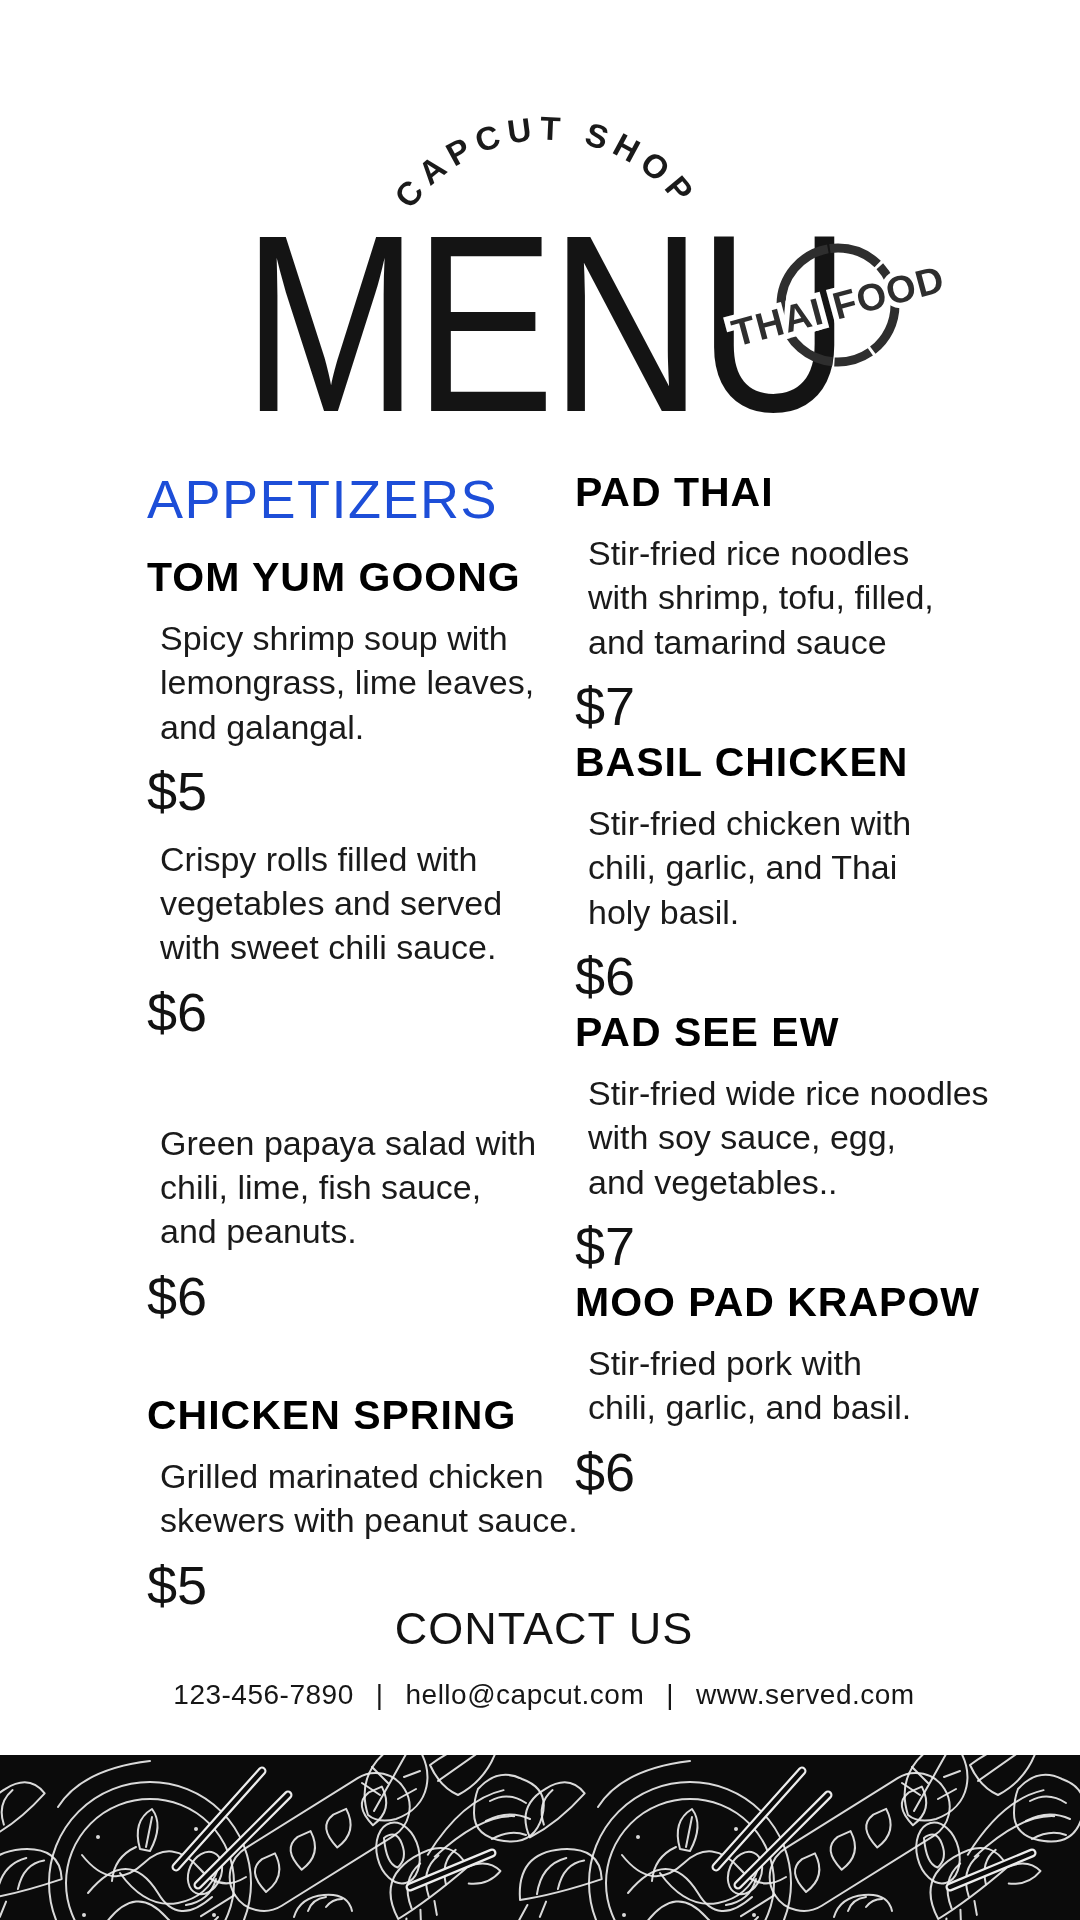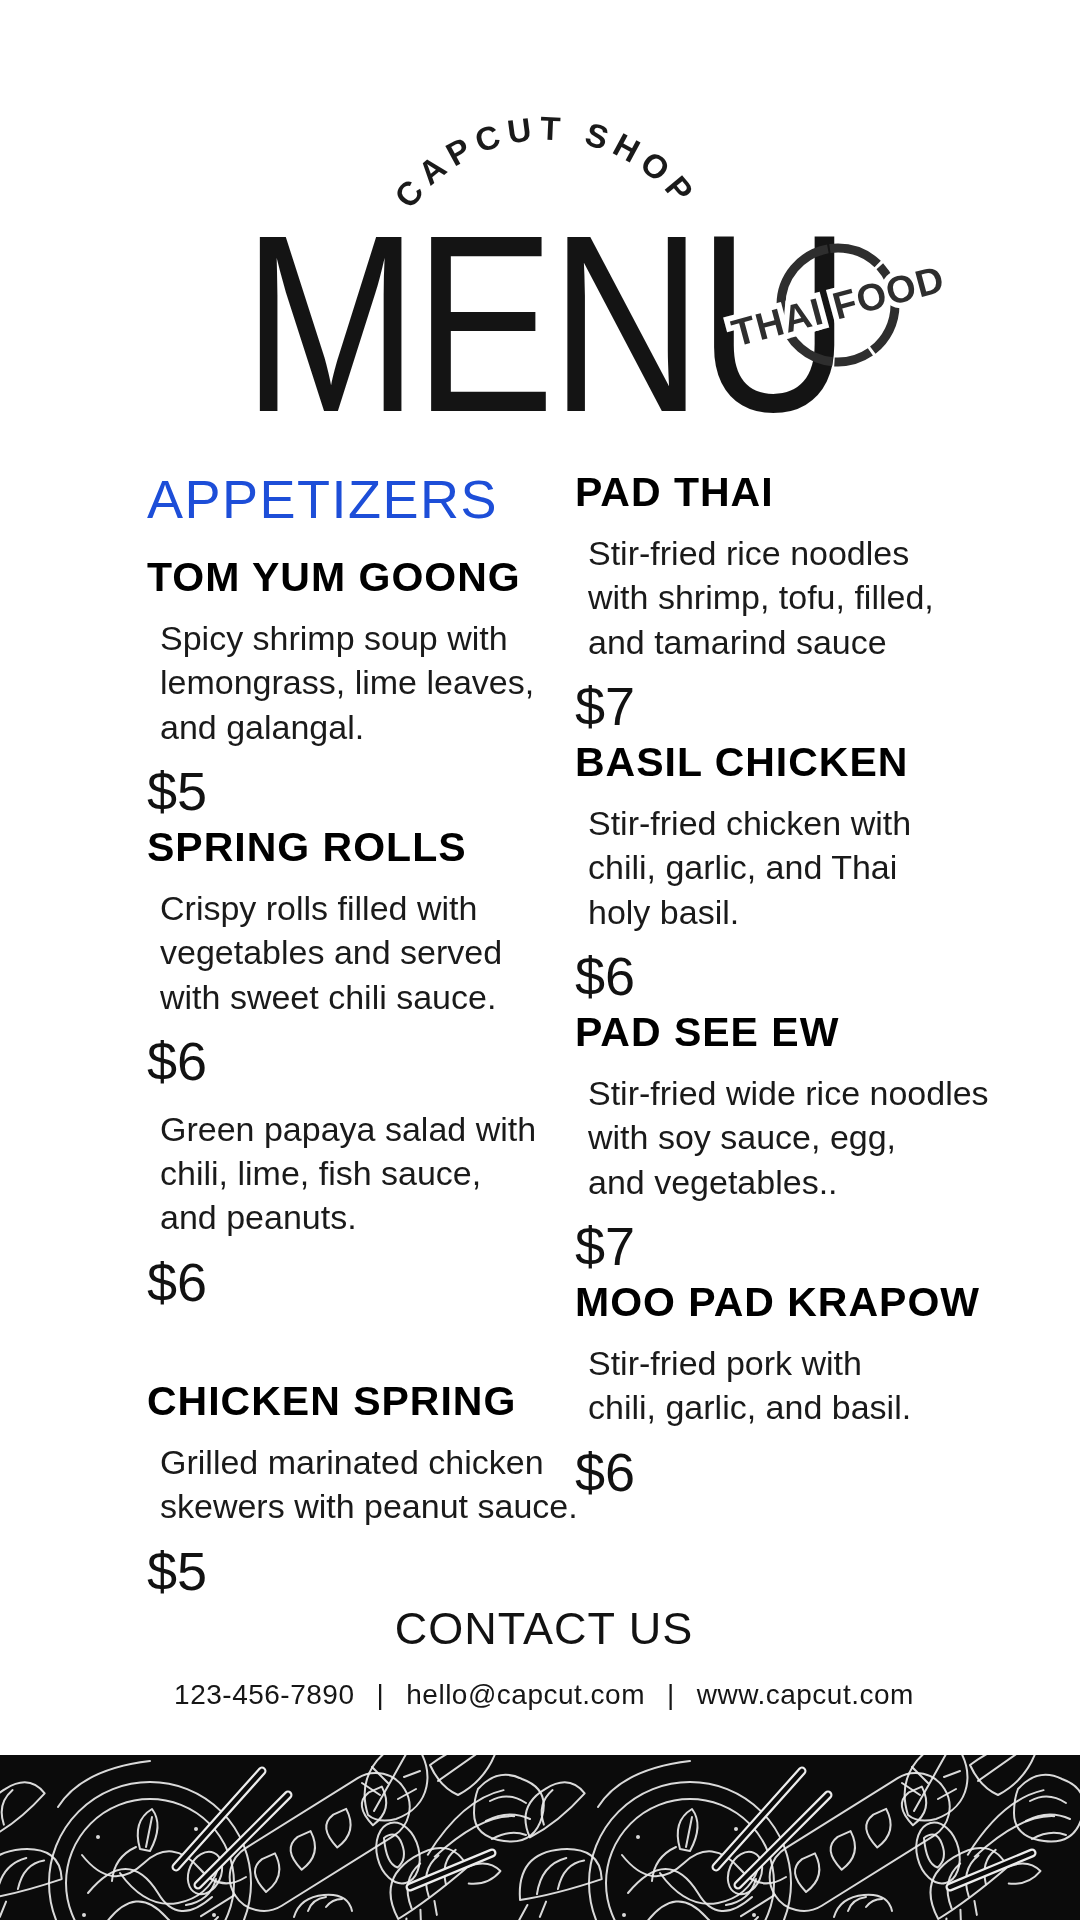--- a/index.html
+++ b/index.html
@@ -70,21 +70,20 @@
       <h2 class="section-title">APPETIZERS</h2>
 
       <div class="menu-item">
         <h3 class="item-name">TOM YUM GOONG</h3>
         <p class="item-desc">Spicy shrimp soup with
 lemongrass, lime leaves,
 and galangal.</p>
         <p class="item-price">$5</p>
       </div>
       <div class="menu-item">
-        <h3 class="item-name">SPRING ROLLS</h3>
         <p class="item-desc">Crispy rolls filled with
 vegetables and served
 with sweet chili sauce.</p>
         <p class="item-price">$6</p>
       </div>
       <div class="menu-item">
         <p class="item-desc">Green papaya salad with
 chili, lime, fish sauce,
 and peanuts.</p>
         <p class="item-price">$6</p>
@@ -124,21 +123,21 @@
         <h3 class="item-name">MOO PAD KRAPOW</h3>
         <p class="item-desc">Stir-fried pork with
 chili, garlic, and basil.</p>
         <p class="item-price">$6</p>
       </div>
     </div>
   </div>
 
   <div class="contact">
     <h2 class="contact-heading">CONTACT US</h2>
-    <p class="contact-line"><span>123-456-7890</span><span class="contact-sep">|</span><span>hello@capcut.com</span><span class="contact-sep">|</span><span>www.capcut.com</span></p>
+    <p class="contact-line"><span>123-456-7890</span><span class="contact-sep">|</span><span>hello@capcut.com</span><span class="contact-sep">|</span><span>www.served.com</span></p>
   </div>
 
   <div class="footer">
     <svg width="1080" height="165" viewBox="0 0 1080 165">
       <defs>
         <g id="tile">
 
           <path class="art" d="M58,52 Q82,14 150,6"></path>
 
           <g>

